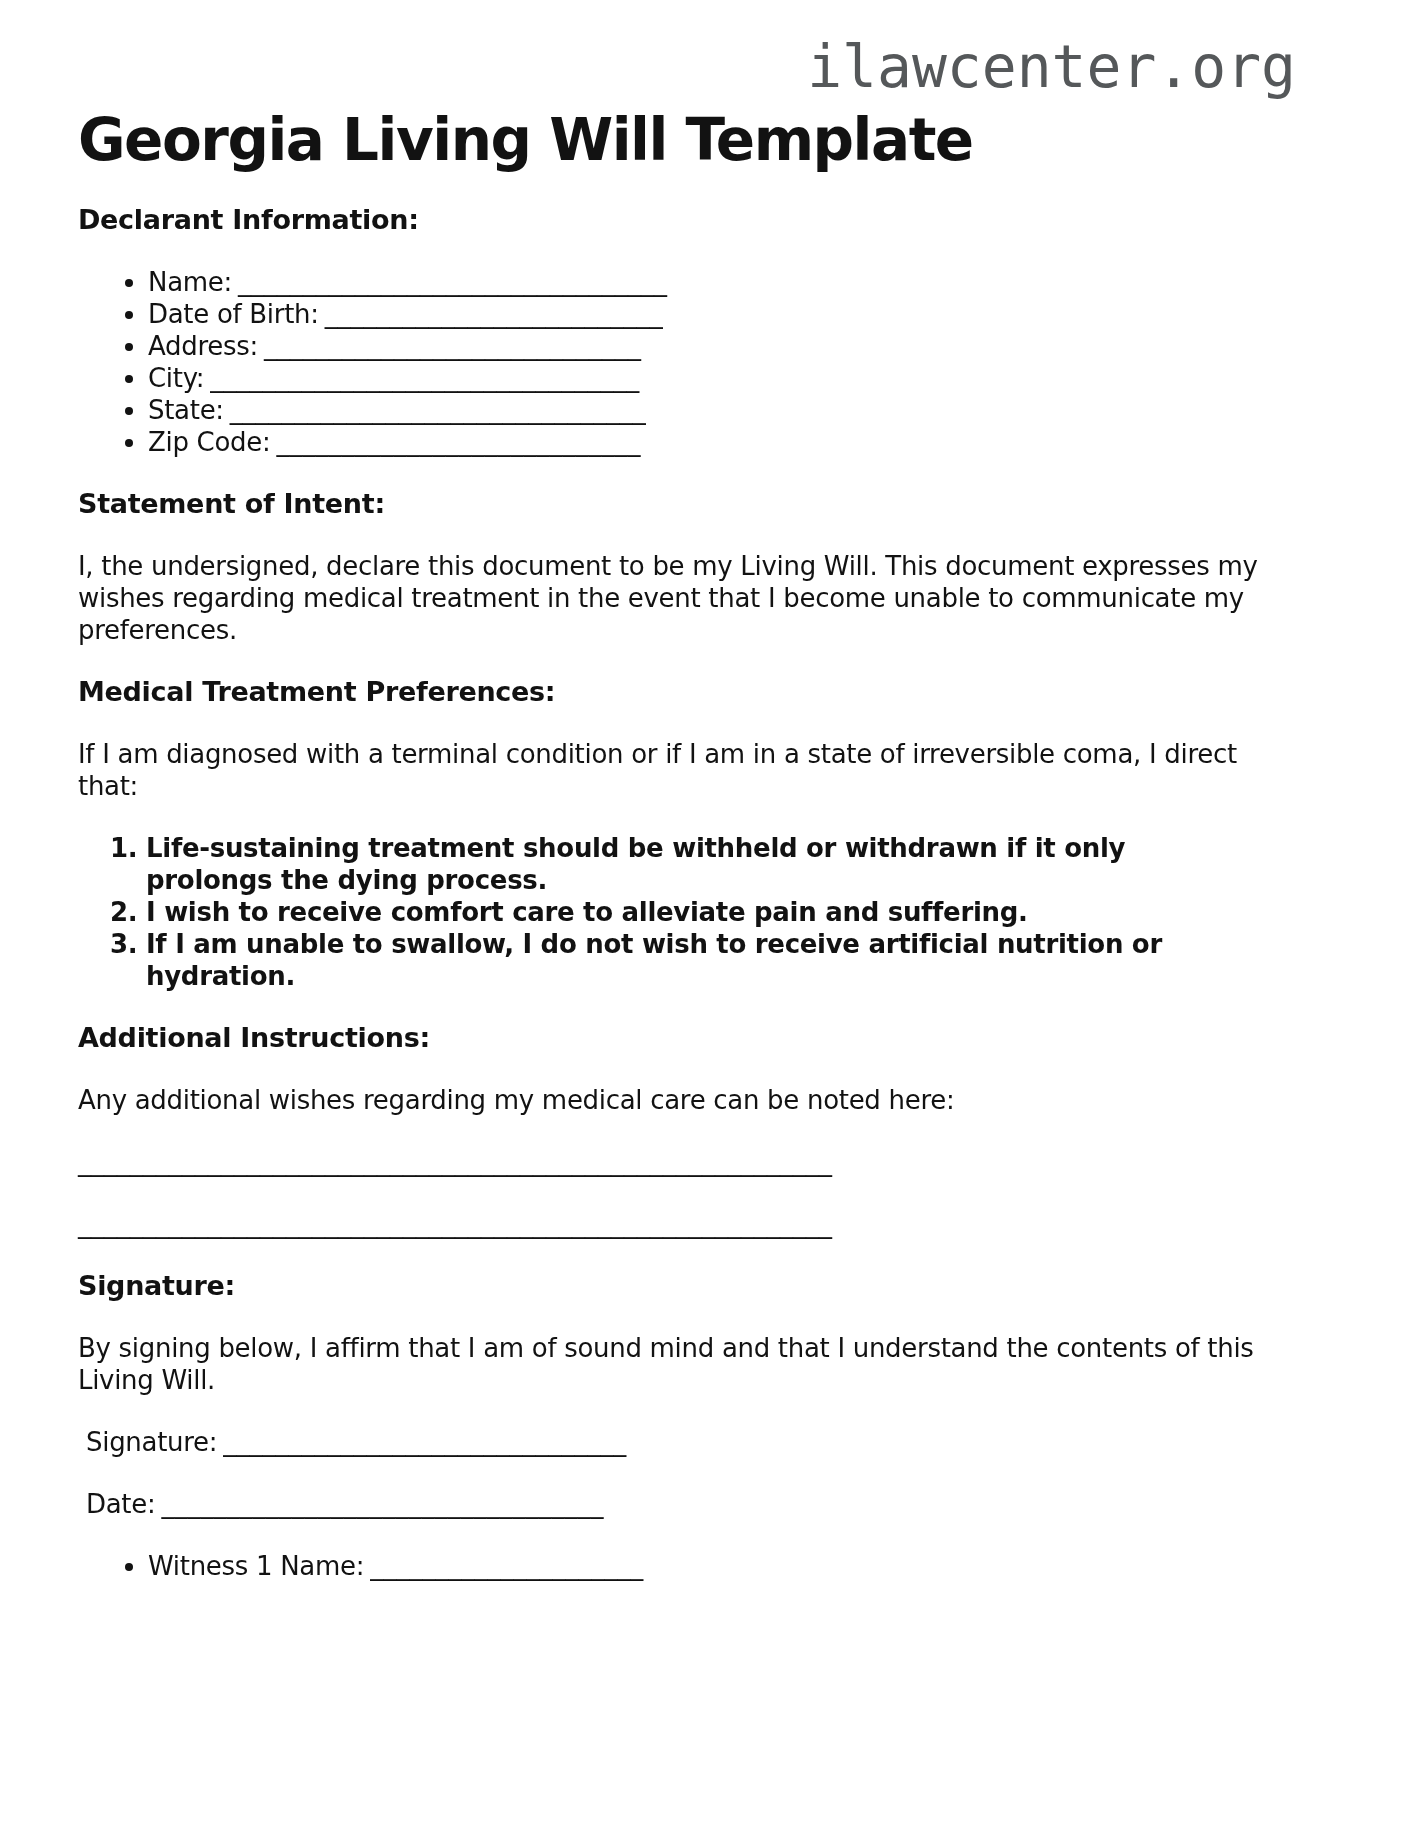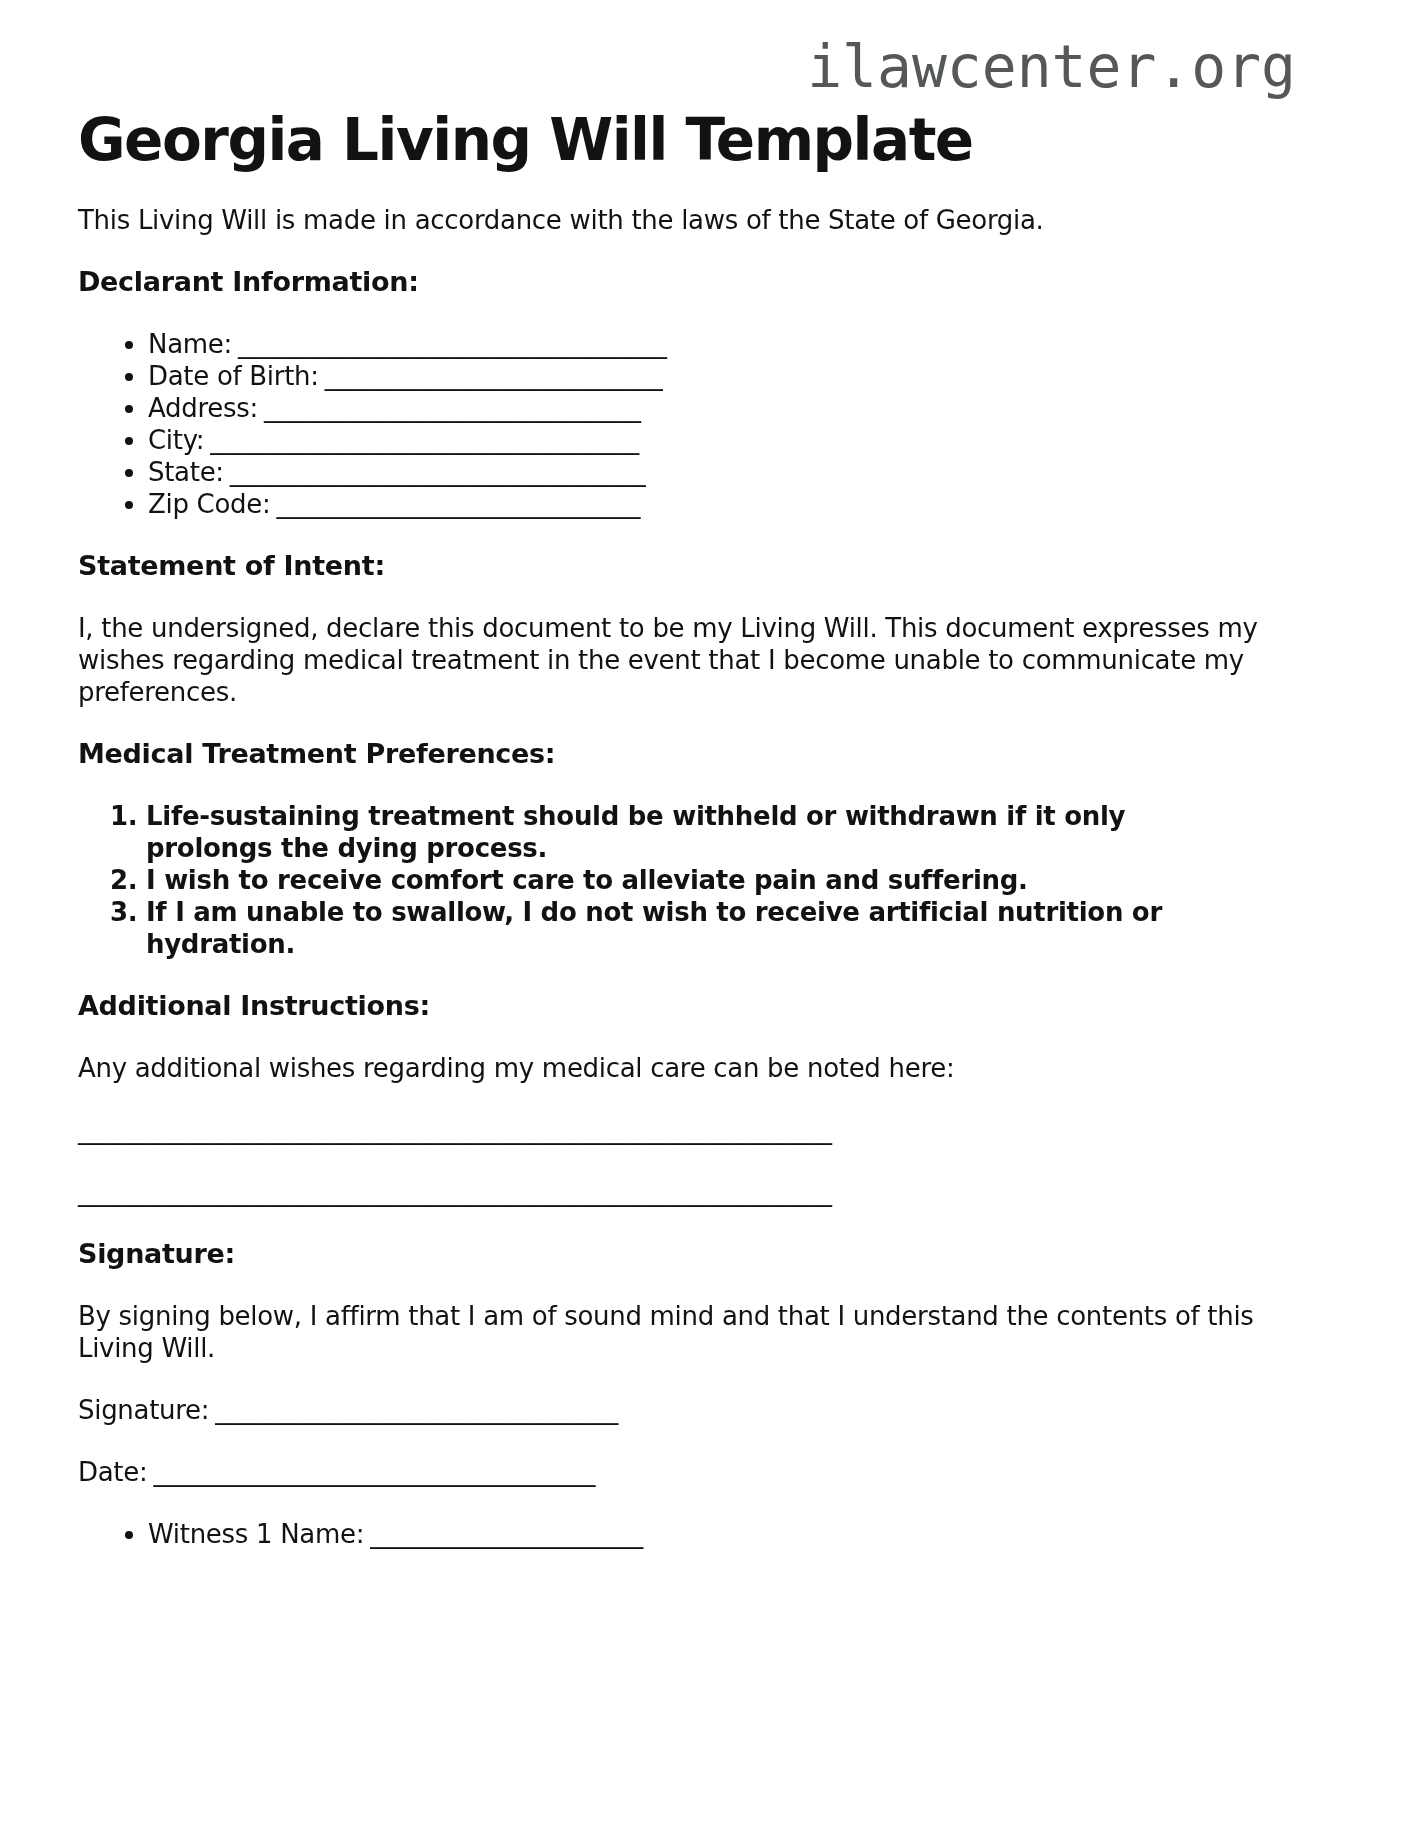--- a/index.html
+++ b/index.html
@@ -62,50 +62,50 @@
     margin-left:6px;
     letter-spacing:0;
     white-space:nowrap;
     text-align:center;
   }
   .blank-line{
     margin:30px 0;
     letter-spacing:0;
     white-space:nowrap;
   }
-  .field-row{margin:30px 0;}
+  .field-row{margin:30px 8px;}
 </style>
 </head>
 <body>
 
 <div class="page">
 
   <div class="watermark">ilawcenter.org</div>
 
   <h1>Georgia Living Will Template</h1>
 
-  <p>This Living Will is made in accordance with the laws of the State of Georgia.</p>
 
   <h2>Declarant Information:</h2>
 
   <ul>
     <li><span>Name:</span><span class="line">_________________________________</span></li>
     <li><span>Date of Birth:</span><span class="line">__________________________</span></li>
     <li><span>Address:</span><span class="line">_____________________________</span></li>
     <li><span>City:</span><span class="line">_________________________________</span></li>
     <li><span>State:</span><span class="line">________________________________</span></li>
     <li><span>Zip Code:</span><span class="line">____________________________</span></li>
   </ul>
 
   <h2>Statement of Intent:</h2>
 
   <p>I, the undersigned, declare this document to be my Living Will. This document expresses my wishes regarding medical treatment in the event that I become unable to communicate my preferences.</p>
 
   <h2>Medical Treatment Preferences:</h2>
 
+  <p>If I am diagnosed with a terminal condition or if I am in a state of irreversible coma, I direct that:</p>
 
   <ol>
     <li>Life-sustaining treatment should be withheld or withdrawn if it only prolongs the dying process.</li>
     <li>I wish to receive comfort care to alleviate pain and suffering.</li>
     <li>If I am unable to swallow, I do not wish to receive artificial nutrition or hydration.</li>
   </ol>
 
   <h2>Additional Instructions:</h2>
 
   <p>Any additional wishes regarding my medical care can be noted here:</p>

